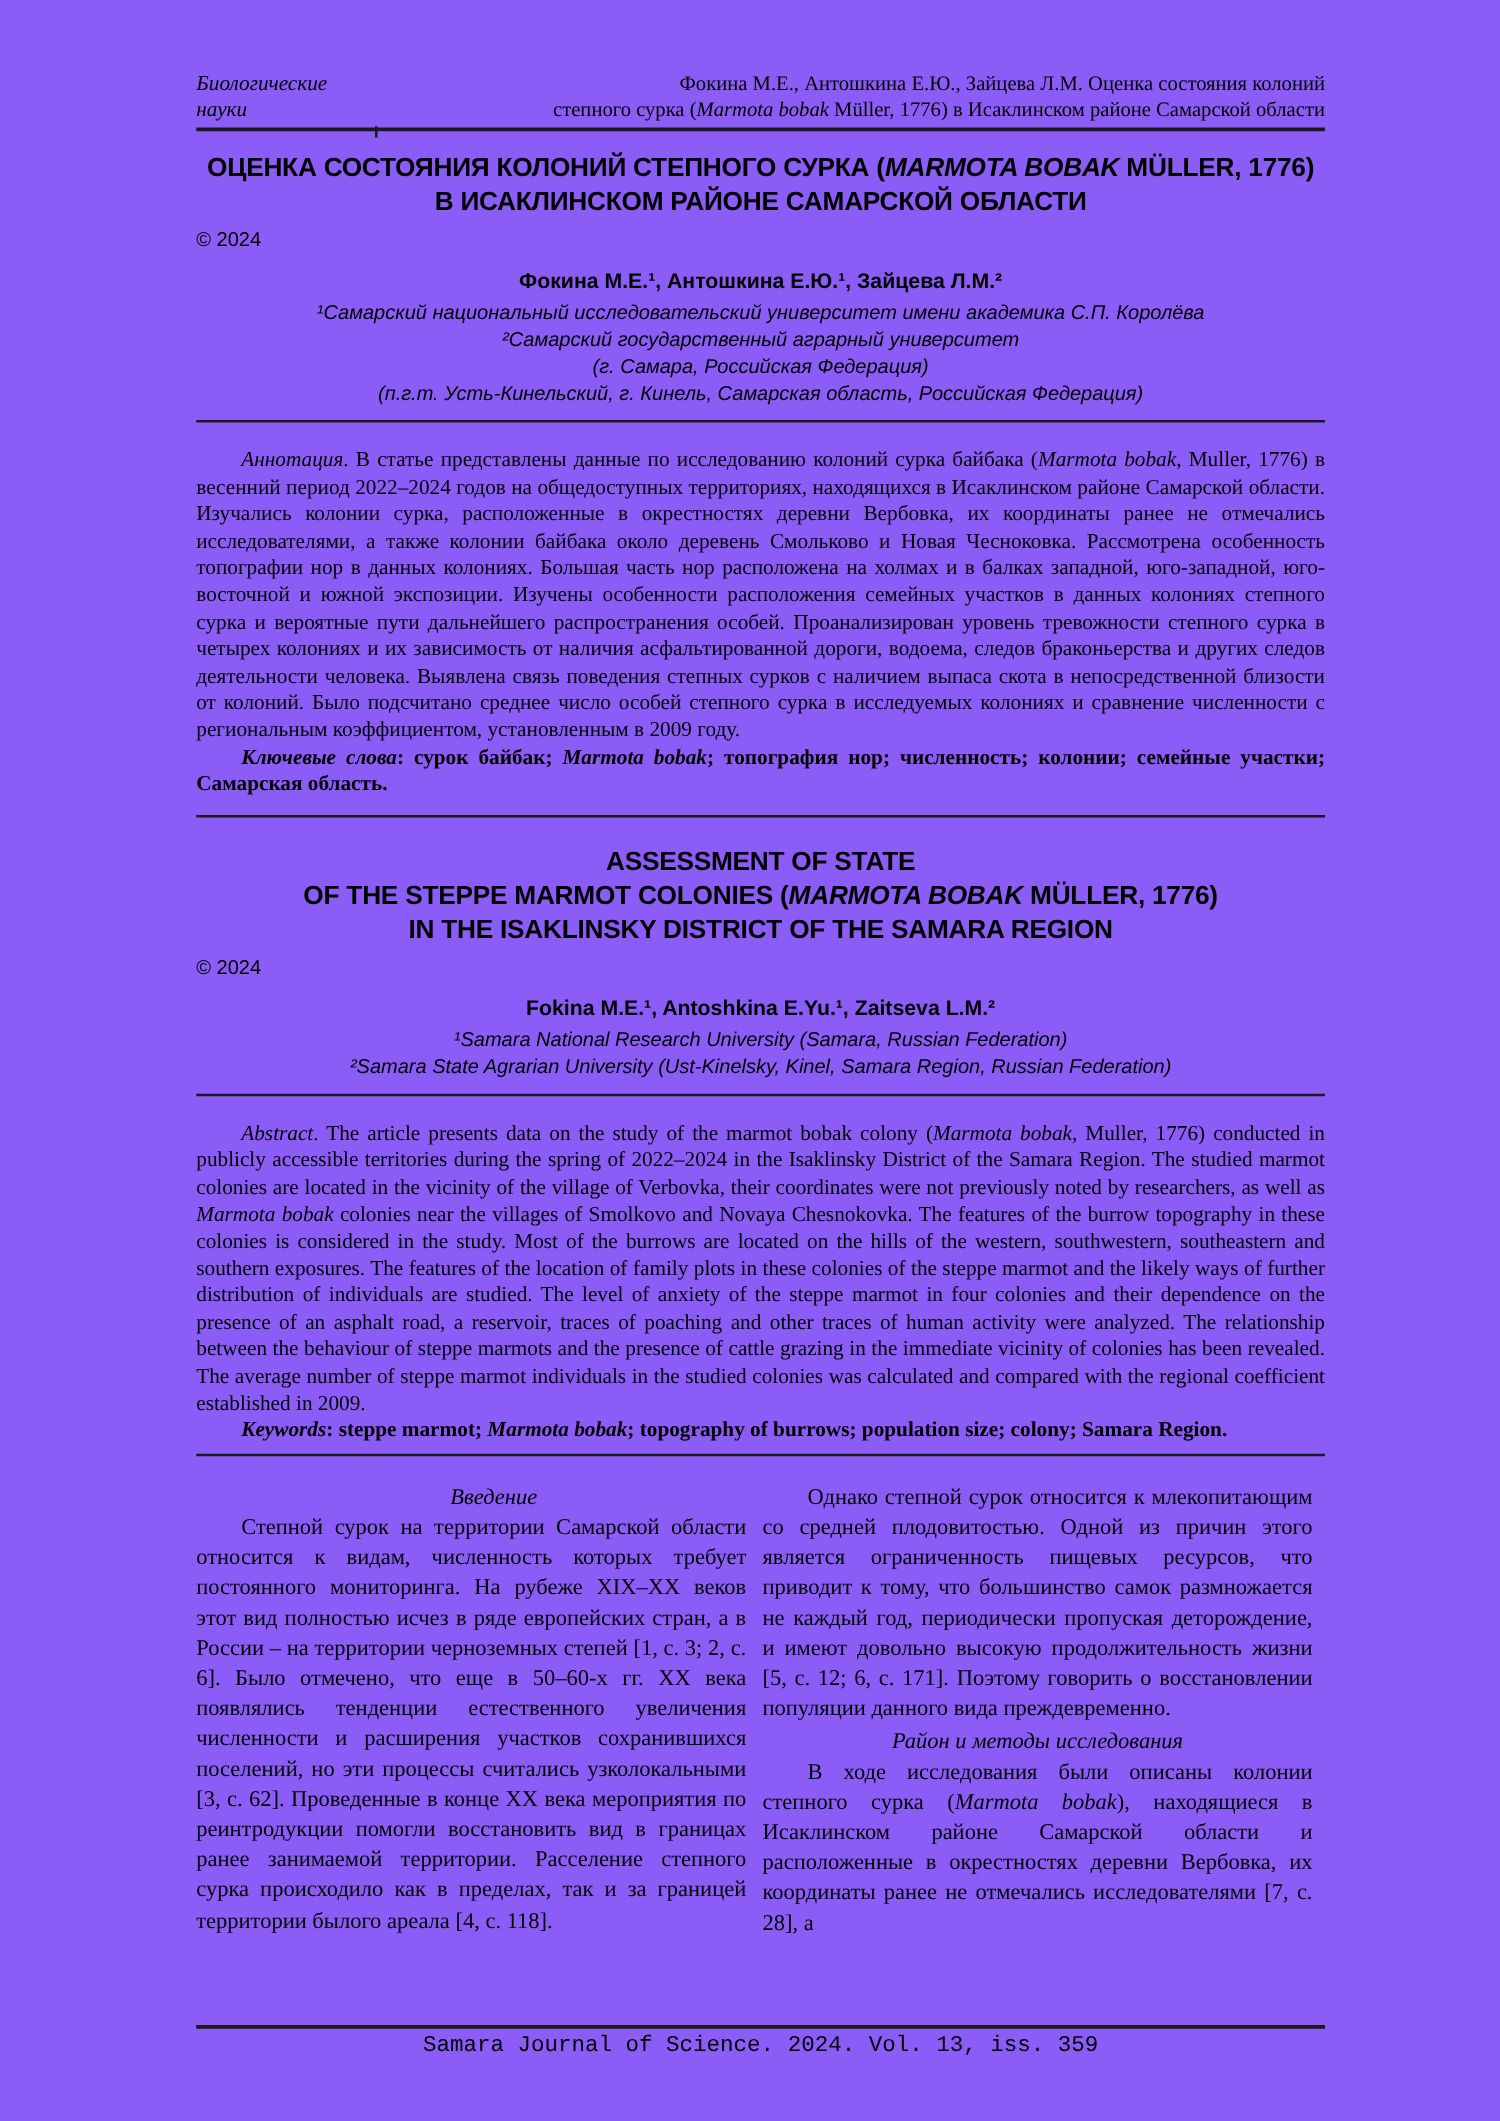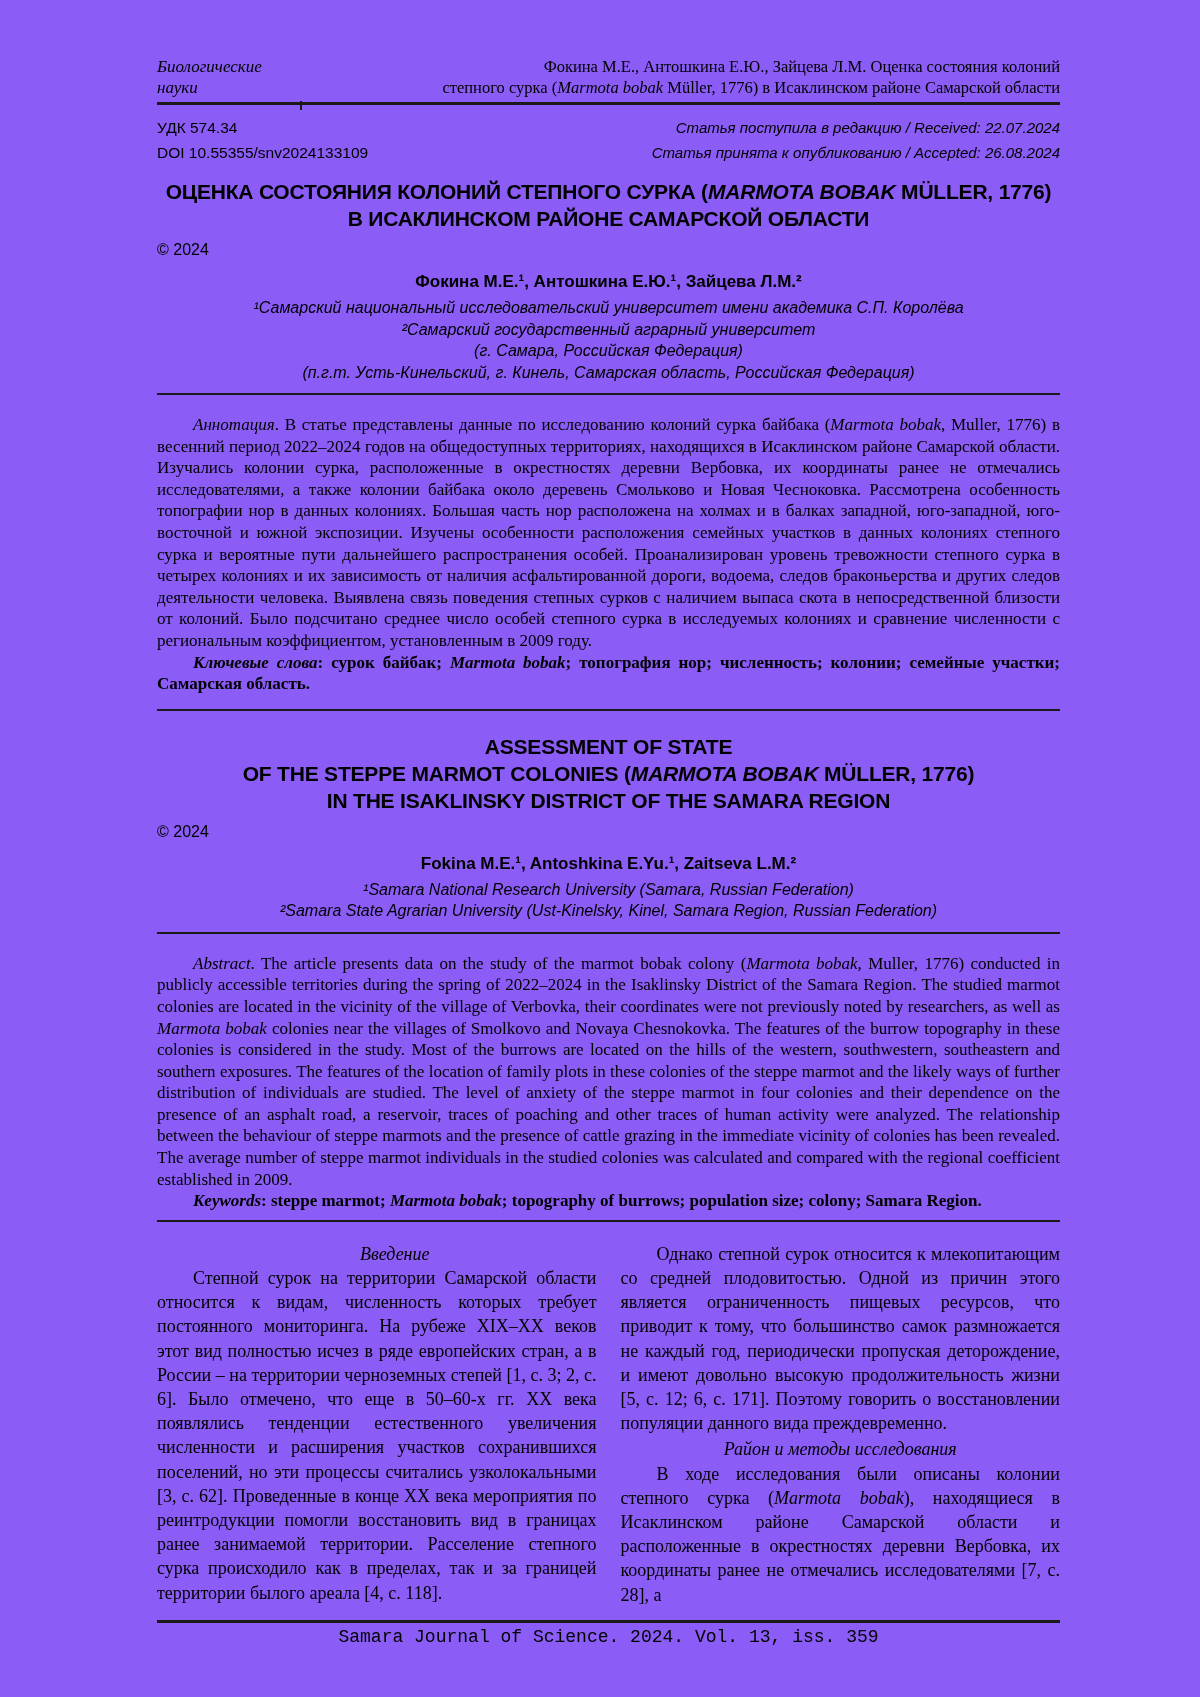--- a/index.html
+++ b/index.html
@@ -35,21 +35,21 @@
   .affil{text-align:center;font-family:"Liberation Sans", sans-serif;font-style:italic;
          font-size:16px;line-height:21.5px;margin-top:5px;}
 
   .rule{border:none;border-top:2.5px solid #1a1a1a;margin:10px 0 0 0;}
 
   
   .abs{font-size:17px;line-height:21.6px;text-align:justify;margin:19px 0 0 0;text-indent:36px;}
   .kw{font-size:17px;line-height:21.6px;text-align:justify;margin:0;text-indent:36px;font-weight:bold;}
 
   
-  .cols{display:flex;gap:24px;margin-top:20px;}
+  .cols{display:flex;gap:13px;margin-top:20px;}
   .col{width:440px;font-size:18px;line-height:24.2px;text-align:justify;}
   .sec-head{font-style:italic;text-align:center;margin:0 0 1px 0;}
   .col p{margin:0;text-indent:36px;}
 
   
   .pfoot{position:absolute;left:157px;width:903px;top:1620px;}
   .pfoot-rule{border:none;border-top:3px solid #1a1a1a;margin:0;}
   .pfoot-row{display:flex;justify-content:center;font-size:18px;margin-top:4px;font-family:Liberation Mono, monospace;}
 </style>
 </head>
@@ -61,30 +61,20 @@
     <div class="rhead">
       <div class="rhead-left">Биологические
 науки</div>
       <div class="rhead-right">
         <div>Фокина М.Е., Антошкина Е.Ю., Зайцева Л.М. Оценка состояния колоний</div>
         <div><span>степного сурка (</span><span class="it">Marmota bobak</span><span> Müller, 1776) в Исаклинском районе Самарской области</span></div>
       </div>
       <div class="rhead-tick"></div>
     </div>
 
-    <div class="meta">
-      <div class="meta-row">
-        <div class="meta-left">УДК 574.34</div>
-        <div class="meta-right">Статья поступила в редакцию / Received: 22.07.2024</div>
-      </div>
-      <div class="meta-row">
-        <div class="meta-left">DOI 10.55355/snv2024133109</div>
-        <div class="meta-right">Статья принята к опубликованию / Accepted: 26.08.2024</div>
-      </div>
-    </div>
 
     <div class="title">
       <div><span>ОЦЕНКА СОСТОЯНИЯ КОЛОНИЙ СТЕПНОГО СУРКА (</span><span class="it">MARMOTA BOBAK</span><span> MÜLLER, 1776)</span></div>
       <div>В ИСАКЛИНСКОМ РАЙОНЕ САМАРСКОЙ ОБЛАСТИ</div>
     </div>
     <div class="copyright">© 2024</div>
     <div class="authors">Фокина М.Е.¹, Антошкина Е.Ю.¹, Зайцева Л.М.²</div>
     <div class="affil">
       <div>¹Самарский национальный исследовательский университет имени академика С.П. Королёва</div>
       <div>²Самарский государственный аграрный университет</div>

